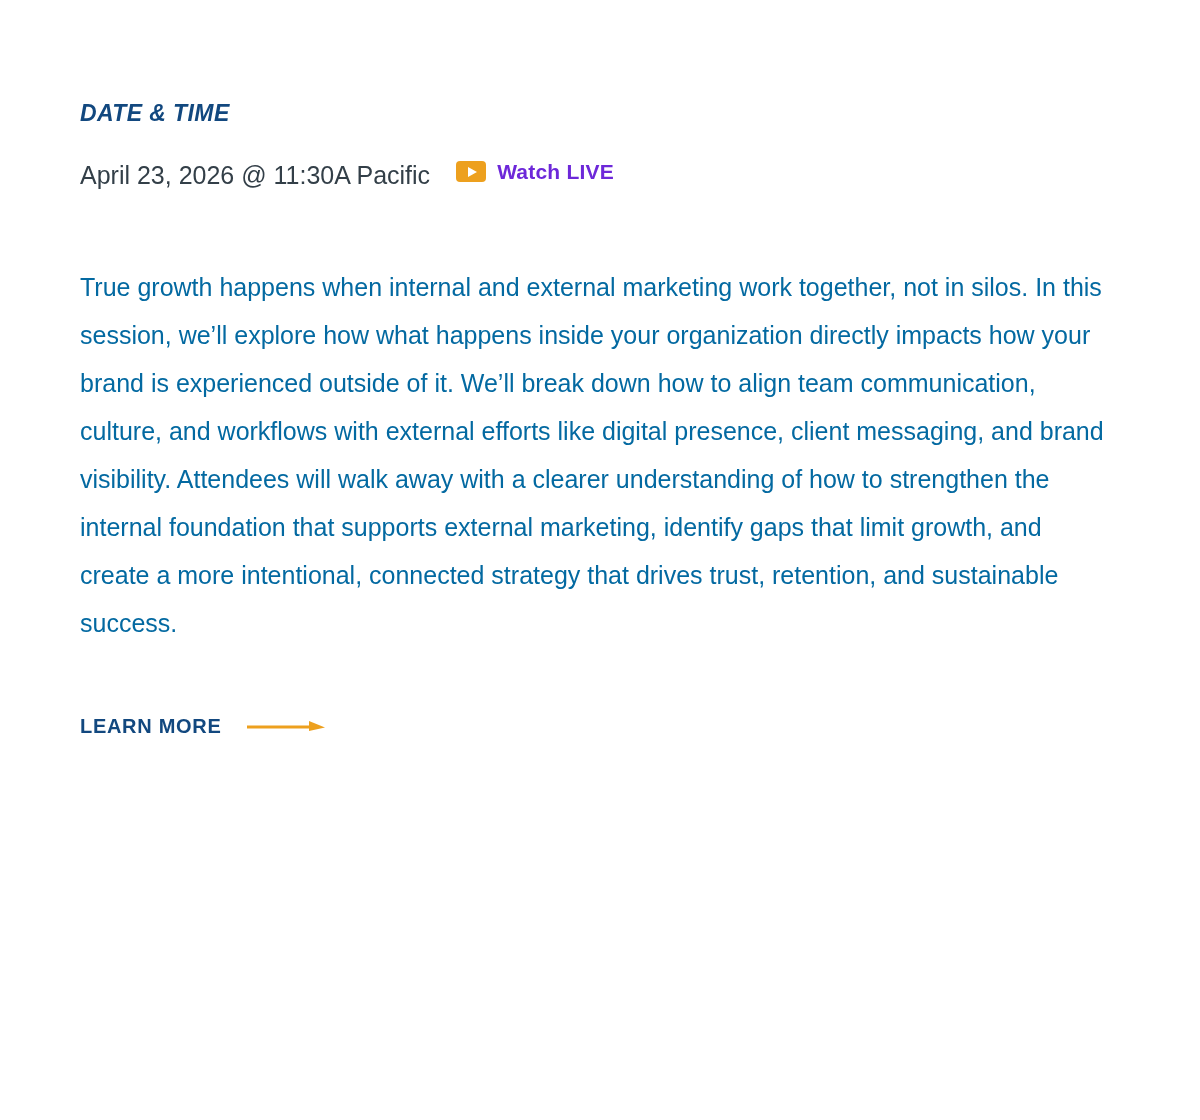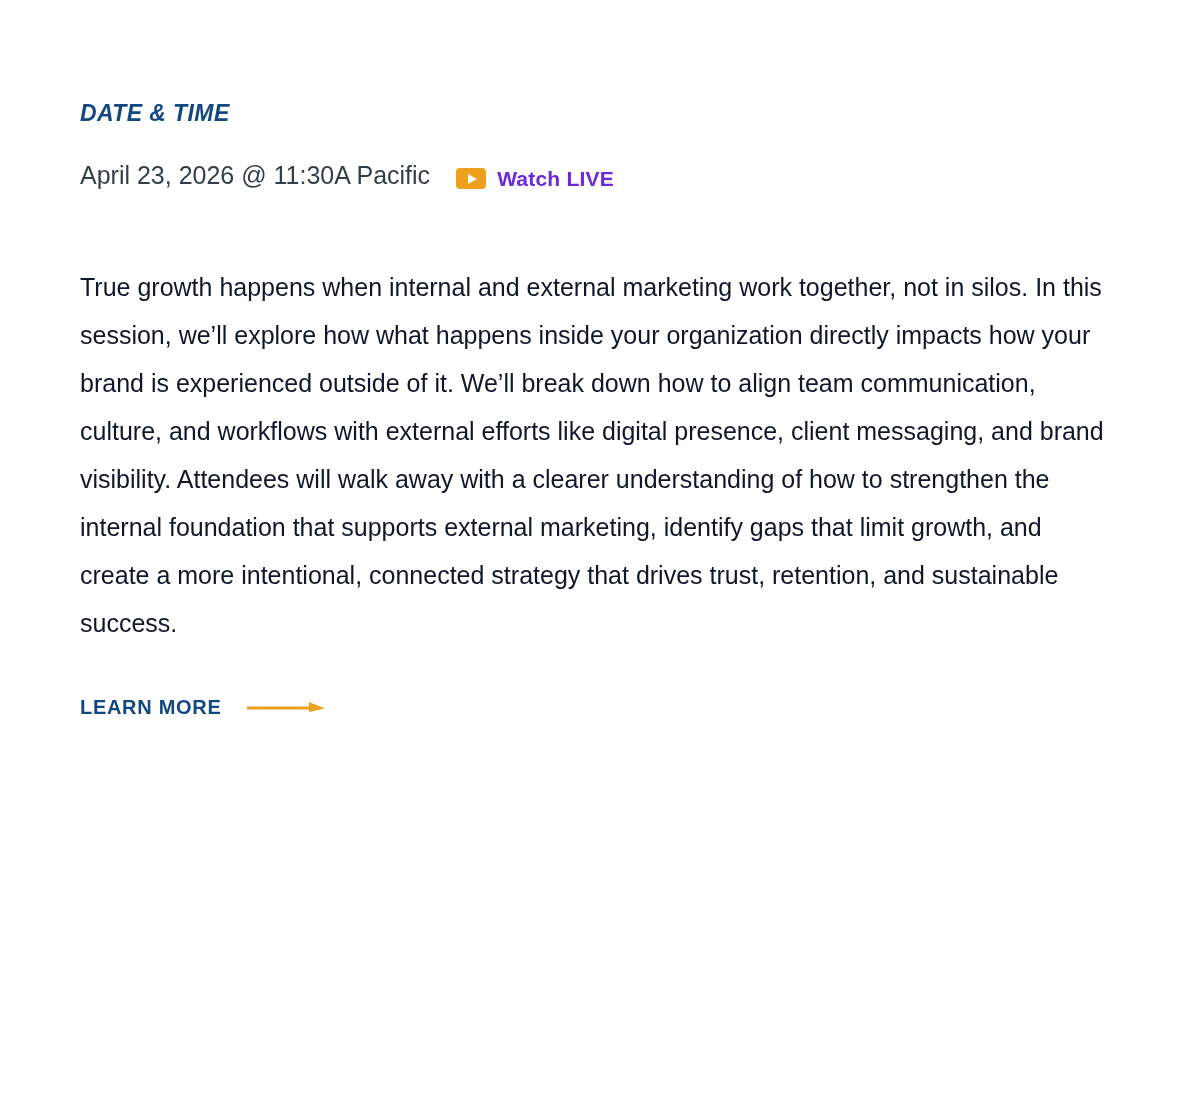--- a/index.html
+++ b/index.html
@@ -30,21 +30,21 @@
     margin: 0;
     line-height: 1.2;
   }
 
   
   .datetime-block {
     margin-top: 0;
   }
   .datetime-row {
     display: flex;
-    align-items: flex-end;
+    align-items: flex-start;
     margin-top: 32px;
   }
   .datetime-text {
     color: #333f48;
     font-size: 25px;
     line-height: 1.25;
     white-space: nowrap;
   }
   .watch-live {
     display: flex;
@@ -84,32 +84,32 @@
     font-size: 21px;
     margin-top: 18px;
     line-height: 1.3;
   }
 
   
   .description-block {
     margin-top: 72px;
   }
   .description-body {
-    color: #0f172a;
+    color: #0369a1;
     font-size: 25px;
     line-height: 48px;
     margin-top: 26px;
     max-width: 1035px;
   }
 
   
   .learn-more-row {
     display: flex;
     align-items: center;
-    margin-top: 49px;
+    margin-top: 68px;
     text-decoration: none;
   }
   .learn-more-label {
     color: #12487f;
     font-weight: bold;
     font-size: 20px;
     letter-spacing: 0.7px;
   }
   .arrow {
     margin-left: 26px;

